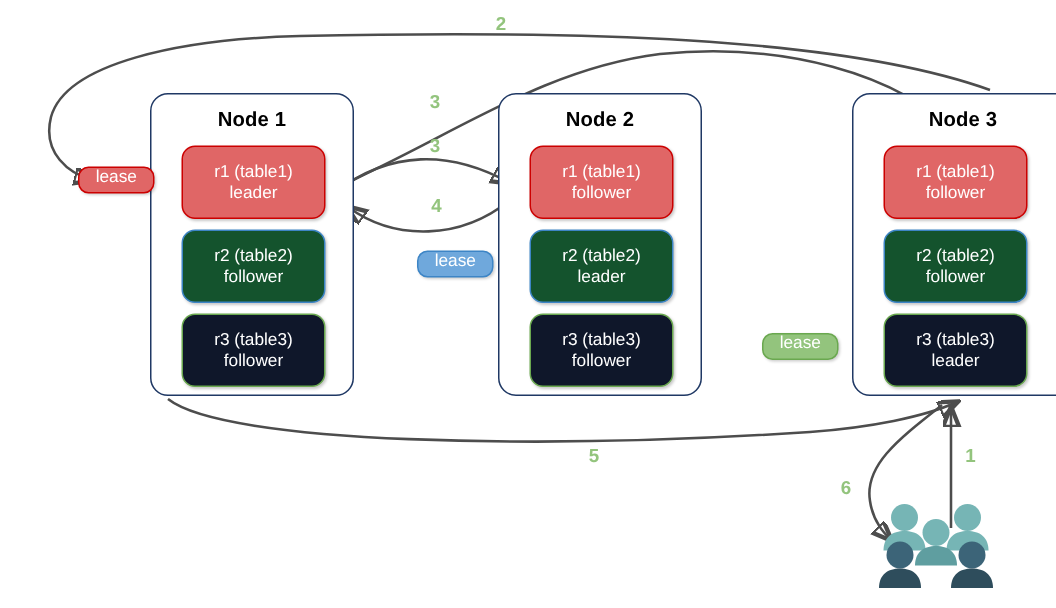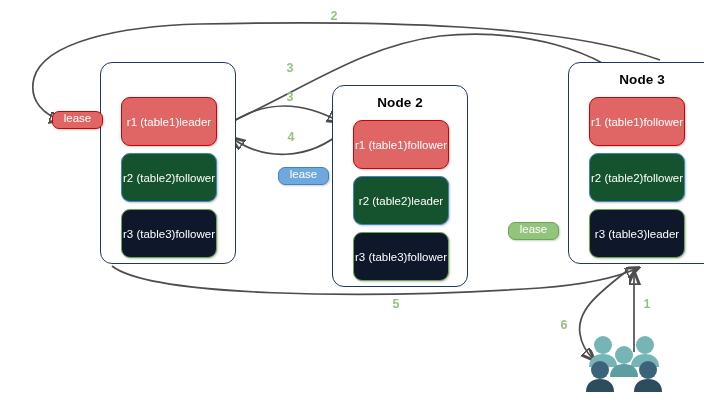--- a/index.html
+++ b/index.html
@@ -34,21 +34,21 @@
     letter-spacing: .1px;
   }
   .replica {
     position: absolute;
     left: 20px;
     width: 96px;
     height: 49px;
     border-radius: 9px;
     box-sizing: border-box;
     display: flex;
-    flex-direction: row;
+    flex-direction: column;
     align-items: center;
     justify-content: center;
     color: #ffffff;
     font-size: 11.5px;
     line-height: 14px;
     text-align: center;
     box-shadow: 1px 1px 2px rgba(0,0,0,0.22);
   }
   .replica .line2 { display: block; }
   .r-red   { background: #e06666; border: 1.6px solid #cc0000; }
@@ -110,35 +110,36 @@
     <path d="M344,130 C308,162 262,160 232,138" marker-end="url(#ah)"></path>
 
     <path d="M112,266 C150,296 360,300 540,288 C580,285 616,278 638,268" marker-end="url(#ah)"></path>
 
     <path d="M634,352 L634,272" marker-end="url(#ah)"></path>
 
     <path d="M628,270 C600,292 576,310 580,334 C582,348 590,356 594,360" marker-end="url(#ah)"></path>
   </svg>
 
   <div class="node-box" style="left:100px; top:62px; width:136px; height:202px;">
+    <div class="node-title">Node 1</div>
     <div class="replica r-red" style="top:34px;">
       <span>r1 (table1)</span>
       <span class="line2">leader</span>
     </div>
     <div class="replica r-blue" style="top:90px;">
       <span>r2 (table2)</span>
       <span class="line2">follower</span>
     </div>
     <div class="replica r-green" style="top:146px;">
       <span>r3 (table3)</span>
       <span class="line2">follower</span>
     </div>
   </div>
 
-  <div class="node-box" style="left:332px; top:62px; width:136px; height:202px;margin-top:23px;">
+  <div class="node-box" style="left:332px; top:62px; width:136px; height:202px;">
     <div class="node-title">Node 2</div>
     <div class="replica r-red" style="top:34px;">
       <span>r1 (table1)</span>
       <span class="line2">follower</span>
     </div>
     <div class="replica r-blue" style="top:90px;">
       <span>r2 (table2)</span>
       <span class="line2">leader</span>
     </div>
     <div class="replica r-green" style="top:146px;">

